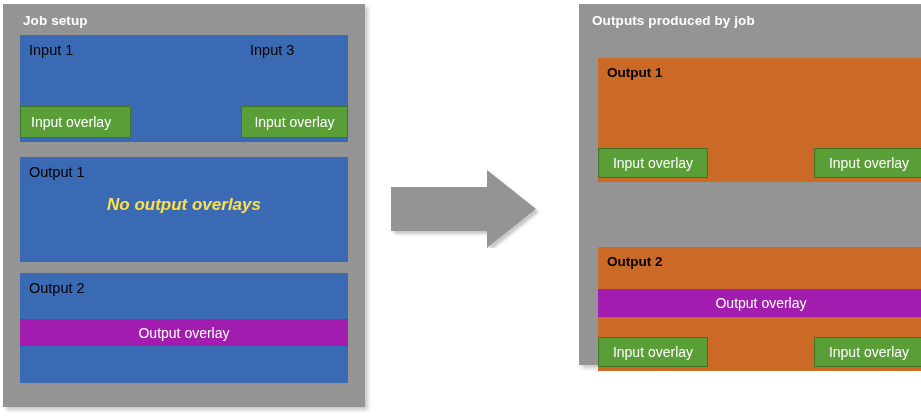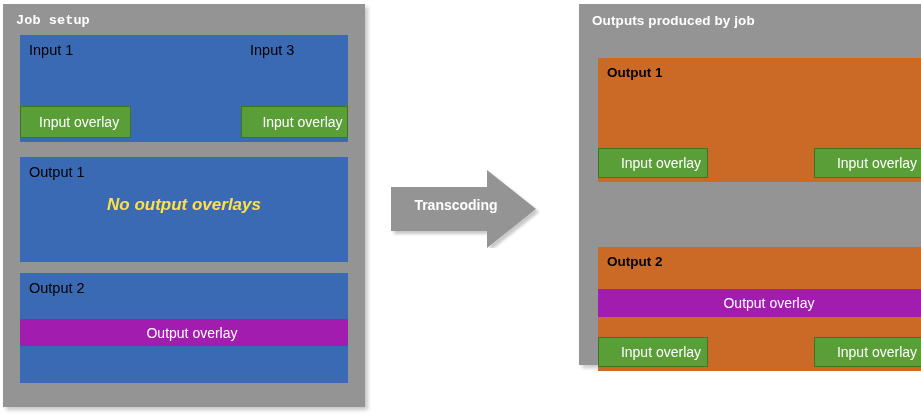--- a/index.html
+++ b/index.html
@@ -60,21 +60,20 @@
 
   .overlay-text {
     position: absolute;
     left: 0; top: 0;
     width: 100%; height: 100%;
     display: flex;
     align-items: center;
     color: #ffffff;
     font-size: 14px;
     white-space: nowrap;
-    margin-left: 8px;
   }
   .overlay-text.left   { justify-content: flex-start; padding-left: 10px; box-sizing: border-box; }
   .overlay-text.center { justify-content: center; }
 
   .note {
     position: absolute;
     color: #fde047;
     font-style: italic;
     font-weight: bold;
     font-size: 17px;
@@ -101,21 +100,21 @@
     font-size: 14px;
     white-space: nowrap;
   }
 </style>
 </head>
 <body>
 
 <div class="stage">
 
   <div class="panel" id="panel-left">
-    <div class="panel-title" style="left:13px; top:9px;font-family:Liberation Mono, monospace;">Job setup</div>
+    <div class="panel-title" style="left:20px; top:9px;">Job setup</div>
 
     <div class="block blue" style="left:17px; top:31px; width:328px; height:107px;">
       <div class="block-label label-tl">Input 1</div>
       <div class="block green" style="left:0px; top:71px; width:111px; height:32px;">
         <div class="overlay-text left">Input overlay</div>
       </div>
     </div>
 
 
     <div class="block blue" style="left:238px; top:31px; width:107px; height:107px;">
@@ -140,21 +139,20 @@
 
   <div id="arrow-wrap">
     <svg width="150" height="78" viewBox="0 0 150 78">
       <defs>
         <filter id="arrowShadow" x="-20%" y="-20%" width="150%" height="150%">
           <feDropShadow dx="3" dy="3" stdDeviation="1.6" flood-color="#000000" flood-opacity="0.22"></feDropShadow>
         </filter>
       </defs>
       <polygon points="0,17 96,17 96,0 145,39 96,78 96,61 0,61" fill="#949494" filter="url(#arrowShadow)"></polygon>
     </svg>
-    <div id="arrow-label">Transcoding</div>
   </div>
 
   <div class="panel" id="panel-right">
     <div class="panel-title" style="left:13px; top:9px;">Outputs produced by job</div>
 
     <div class="block orange" style="left:19px; top:54px; width:326px; height:124px;">
       <div class="block-label label-tl label-bold">Output 1</div>
       <div class="block green" style="left:0px; top:90px; width:110px; height:30px;">
         <div class="overlay-text center">Input overlay</div>
       </div>

